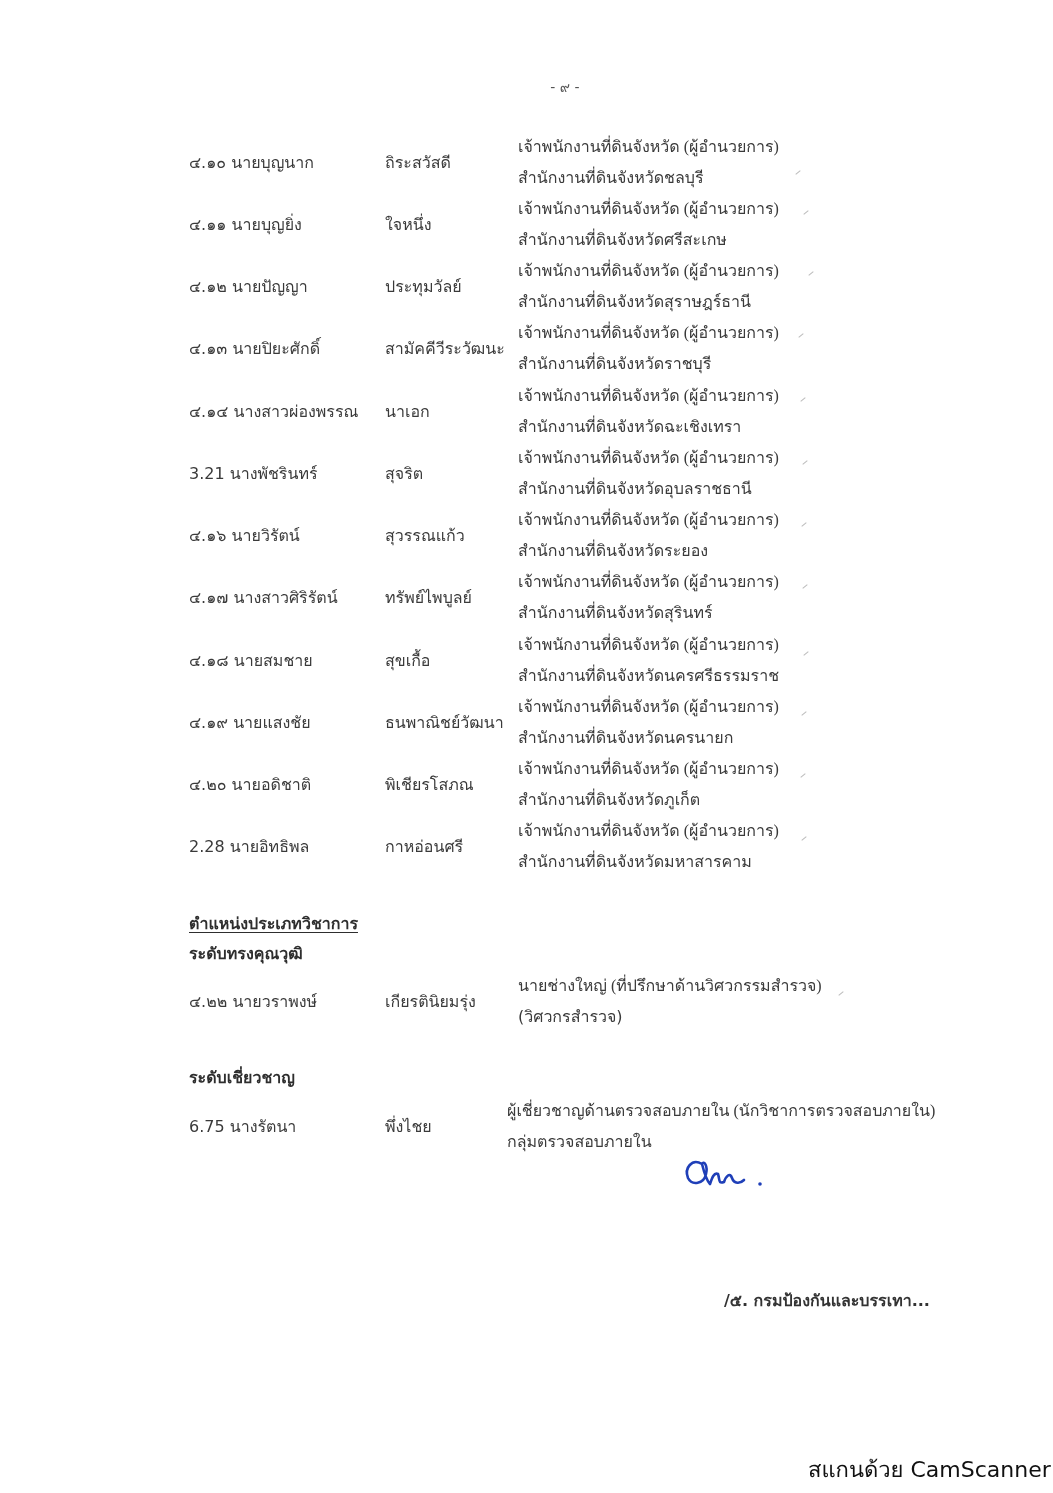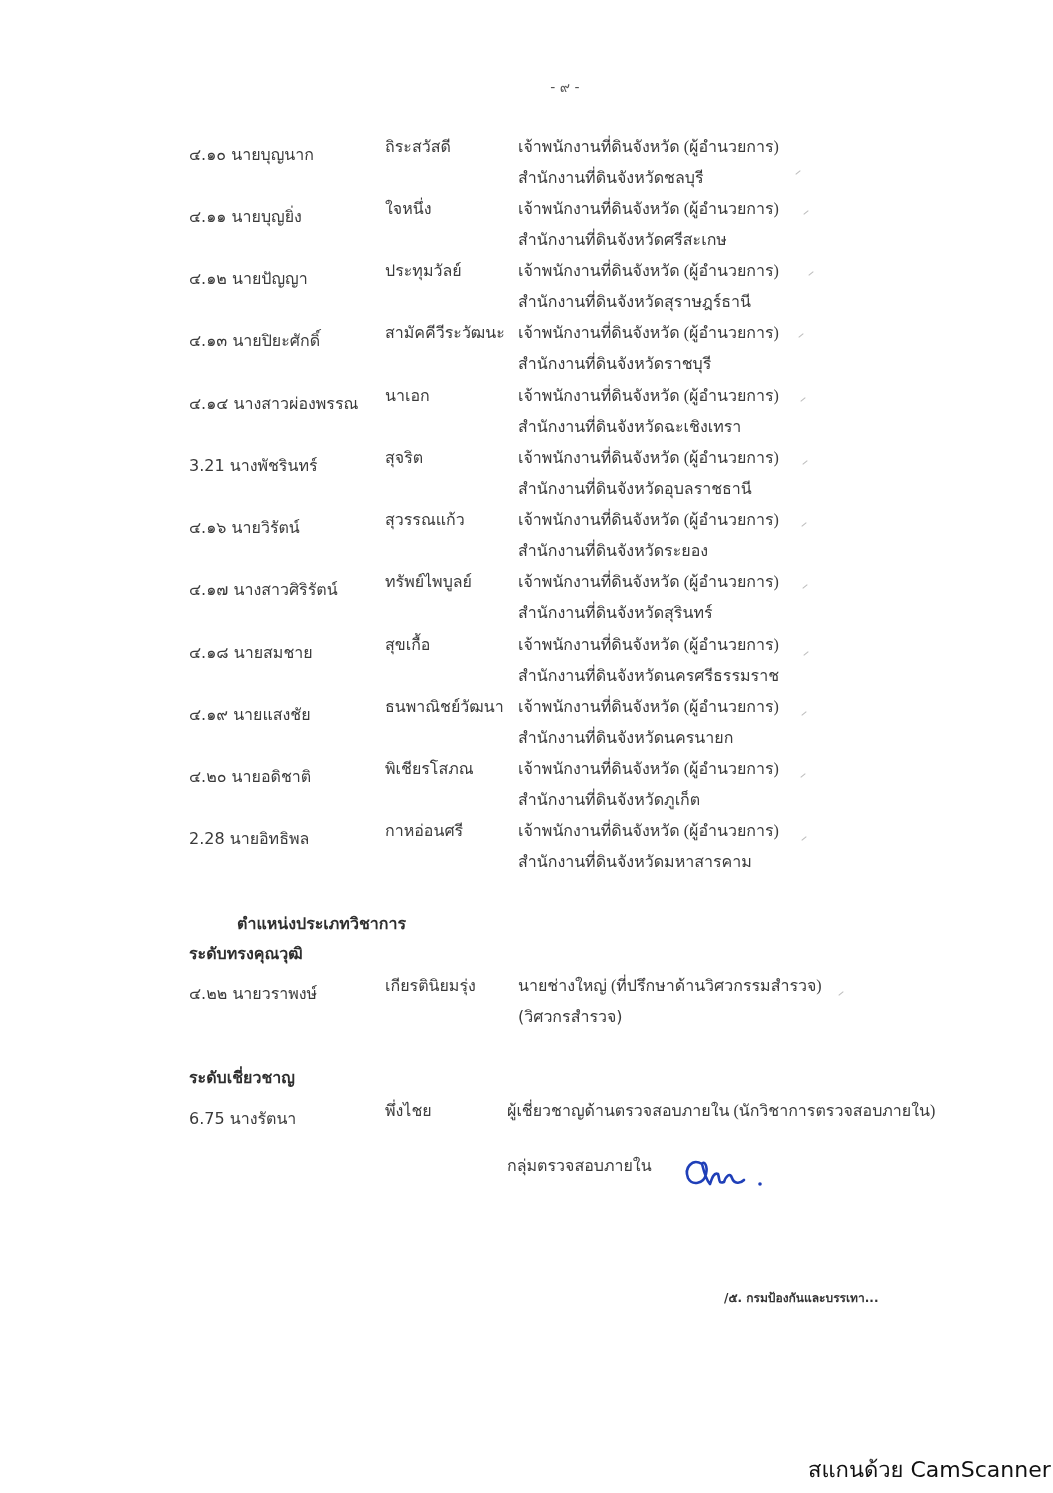--- a/index.html
+++ b/index.html
@@ -26,27 +26,27 @@
     }
     .entry {
       position: absolute;
       left: 189px;
       font-size: 16px;
       line-height: 31px;
     }
     .entry .c-num-first {
       position: absolute;
       left: 0;
-      top: 8px;
+      top: 16px;
       white-space: nowrap;
     }
     .entry .c-last {
       position: absolute;
       left: 196px;
-      top: 0;
+      top: 16px;
       white-space: nowrap;
     }
     .entry .c-pos {
       position: absolute;
       left: 329px;
       top: 0;
       white-space: nowrap;
       font-family: Liberation Serif, serif;
     }
     .entry .c-office {
@@ -57,35 +57,35 @@
     }
     .section-heading {
       position: absolute;
       left: 189px;
       font-size: 16px;
       font-weight: bold;
       color: #2e2e2e;
       white-space: nowrap;
     }
     .underline {
+      text-decoration: underline;
       text-underline-offset: 3px;
-      margin-left: 48px;
     }
     .signature {
       position: absolute;
       left: 680px;
       top: 1150px;
       width: 90px;
       height: 45px;
     }
     .continuation {
       position: absolute;
       left: 724px;
       top: 1288px;
-      font-size: 12px;
+      font-size: 16px;
       font-weight: bold;
       color: #333;
       white-space: nowrap;
     }
     .watermark {
       position: absolute;
       left: 808px;
       top: 1452px;
       font-size: 22px;
       color: #111;
@@ -200,21 +200,21 @@
     <span class="c-pos">นายช่างใหญ่ (ที่ปรึกษาด้านวิศวกรรมสำรวจ)</span>
     <span class="c-office">(วิศวกรสำรวจ)</span>
   </div>
 
   <div class="section-heading" style="top:1065px;">ระดับเชี่ยวชาญ</div>
 
   <div class="entry" style="top:1095px;">
     <span class="c-num-first">6.75 นางรัตนา</span>
     <span class="c-last">พึ่งไชย</span>
     <span class="c-pos" style="left:318px;">ผู้เชี่ยวชาญด้านตรวจสอบภายใน (นักวิชาการตรวจสอบภายใน)</span>
-    <span class="c-office" style="left:318px;margin-top:24px;">กลุ่มตรวจสอบภายใน</span>
+    <span class="c-office" style="left:318px;">กลุ่มตรวจสอบภายใน</span>
   </div>
 
   <svg class="signature" viewBox="0 0 90 45">
     <path d="M22 14 C 12 8, 4 18, 8 28 C 12 36, 24 34, 26 24 C 28 16, 24 10, 22 14 C 24 22, 26 30, 30 34 C 32 28, 34 22, 38 24 C 40 30, 38 34, 44 32 C 46 26, 50 22, 52 28 C 54 34, 60 34, 64 30" fill="none" stroke="#1f3fb8" stroke-width="2.6" stroke-linecap="round" stroke-linejoin="round"></path>
     <circle cx="80" cy="34" r="1.8" fill="#1f3fb8"></circle>
   </svg>
 
   <div class="continuation">/๕. กรมป้องกันและบรรเทา...</div>
 
   <div class="watermark">สแกนด้วย CamScanner</div>

